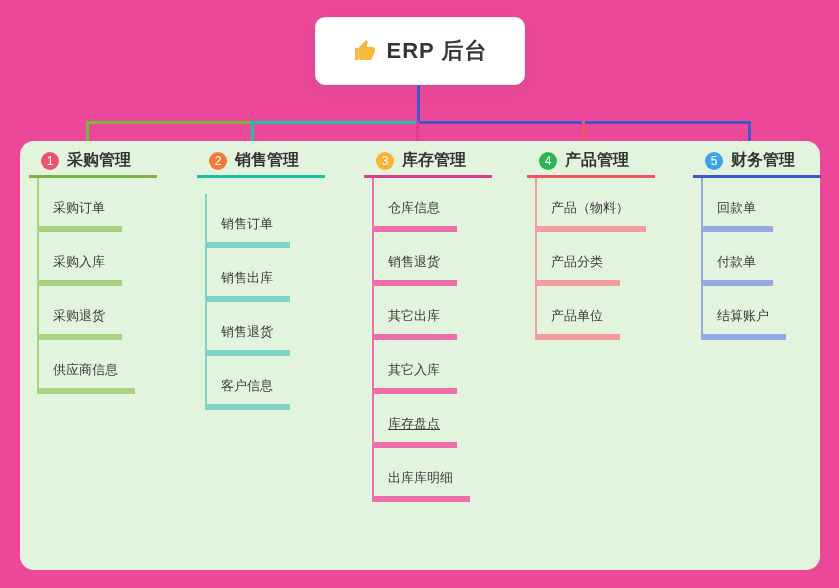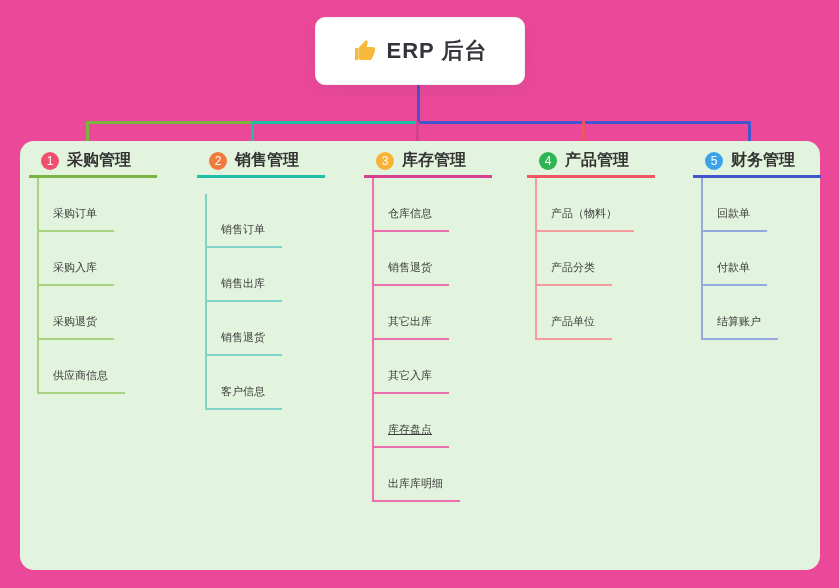--- a/index.html
+++ b/index.html
@@ -41,22 +41,22 @@
     cursor:default;
   }
   .badge{
     min-width:18px;height:18px;border-radius:50%;color:#fff;font-size:12px;
     display:flex;align-items:center;justify-content:center;line-height:1;
   }
   .branch-title-text{font-size:16px;font-weight:600;color:#333;white-space:nowrap;}
   .children{margin-left:8px;border-left:2px solid #ccc;width:max-content;}
   .child-row{height:54px;display:flex;align-items:flex-end;}
   .child-topic{
-    font-size:11px;color:#3b3b3b;white-space:nowrap;
-    padding:0 17px 9px 14px;border-bottom:2px solid #f97316;
+    font-size:13px;color:#3b3b3b;white-space:nowrap;
+    padding:0 17px 9px 14px;border-bottom:6px solid #f97316;
   }
 </style>
 </head>
 <body>
 
 <div id="stage">
 
   <div class="line root-vline"></div>
   <div class="line seg-green"></div>
   <div class="line seg-teal"></div>

